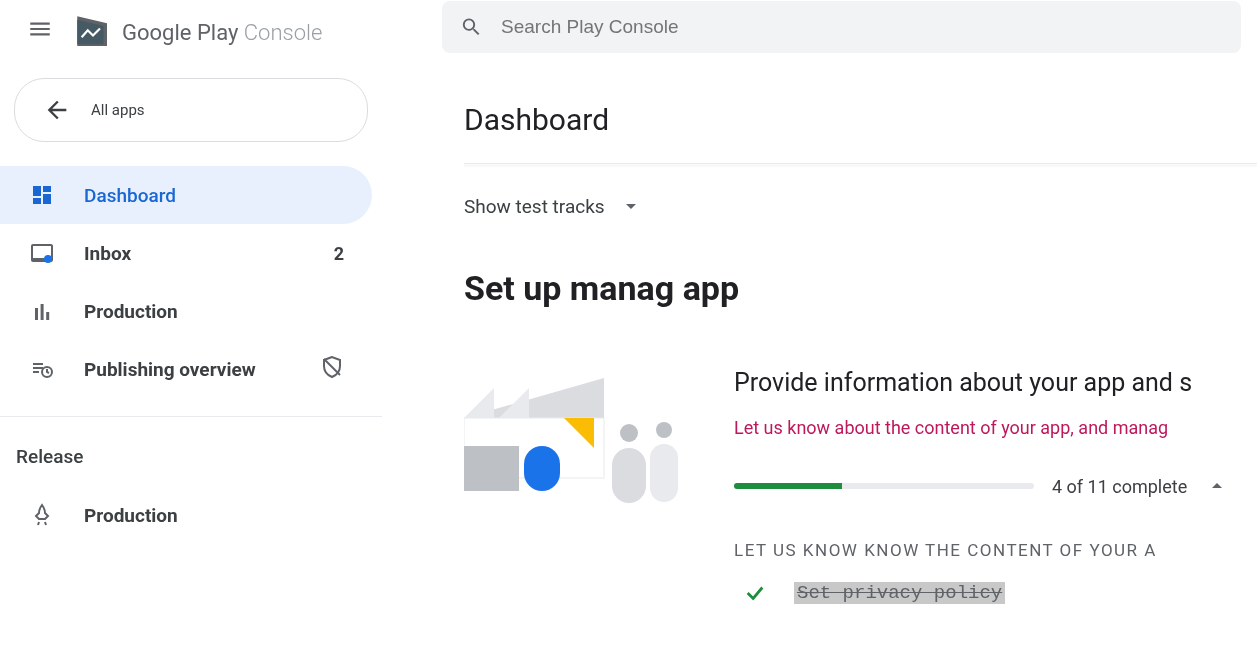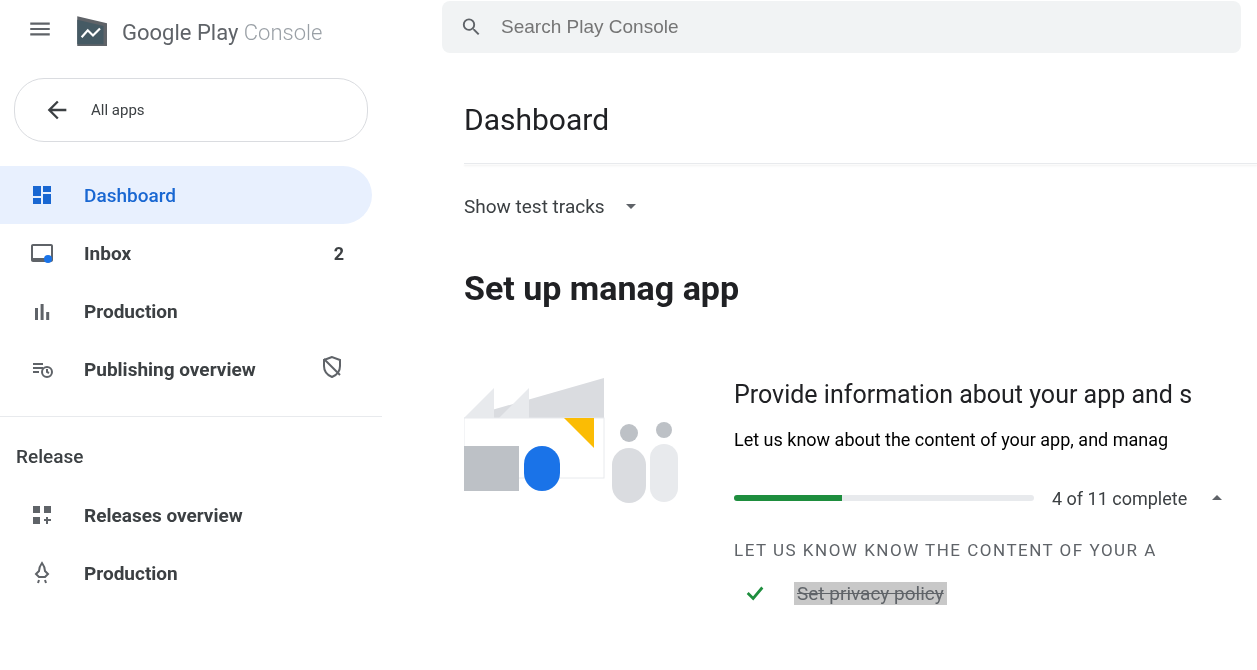--- a/index.html
+++ b/index.html
@@ -164,33 +164,32 @@
       height: 140px;
       flex-shrink: 0;
       margin-right: 40px;
     }
     .setup-content { flex: 1; }
     .setup-title {
       font-size: 25px;
       color: #202124;
       margin-bottom: 20px;
       white-space: nowrap;
-      margin-top: 12px;
     }
     .setup-desc {
       font-size: 18px;
-      color: #000000;
+      color: #be185d;
       margin-bottom: 36px;
       white-space: nowrap;
     }
     .progress-row {
       display: flex;
       align-items: center;
       gap: 18px;
-      margin-bottom: 30px;
+      margin-bottom: 42px;
     }
     .progress-track {
       width: 300px;
       height: 6px;
       background: #e8eaed;
       border-radius: 3px;
       overflow: hidden;
     }
     .progress-fill {
       height: 100%;
@@ -205,20 +204,21 @@
       font-size: 17px;
       letter-spacing: 1.5px;
       color: #5f6368;
       margin-bottom: 16px;
       white-space: nowrap;
     }
     .task-item {
       display: flex;
       align-items: flex-start;
       padding: 6px 0;
+      font-family: Liberation Mono, monospace;
     }
     .check { margin-right: 28px; margin-left: 10px;}
     .task-link {
       font-size: 19px;
       color: #5f6368;
       text-decoration: line-through;
       background: #c8c8c8;
       padding: 0 3px;
       cursor: pointer;
     }
@@ -302,31 +302,20 @@
         <svg width="24" height="24" viewBox="0 0 24 24" fill="#5f6368">
             <path d="M12 2L4 5v6c0 5 3 9 8 11 5-2 8-6 8-11V5l-8-3z" fill="none" stroke="#5f6368" stroke-width="2"></path>
             <line x1="4" y1="4" x2="20" y2="20" stroke="#5f6368" stroke-width="2"></line>
           </svg>
       </span>
     </div>
 
     <div class="divider"></div>
     <div class="section-title">Release</div>
 
-    <div class="nav-item">
-      <span class="nav-icon">
-        <svg width="24" height="24" viewBox="0 0 24 24" fill="#5f6368">
-            <rect x="3" y="3" width="7" height="7"></rect>
-            <rect x="14" y="3" width="7" height="7"></rect>
-            <rect x="3" y="14" width="7" height="7"></rect>
-            <path d="M17 14v7M14 17h7" stroke="#5f6368" stroke-width="2"></path>
-          </svg>
-      </span>
-      <span>Releases overview</span>
-    </div>
 
     <div class="nav-item">
       <span class="nav-icon">
         <svg width="24" height="24" viewBox="0 0 24 24" fill="none" stroke="#5f6368" stroke-width="2">
             <path d="M12 2c-3 4-3 8-3 8l-3 3 3 3h6l3-3-3-3s0-4-3-8z"></path>
             <path d="M9 19l-1 3M15 19l1 3"></path>
           </svg>
       </span>
       <span>Production</span>
     </div>

